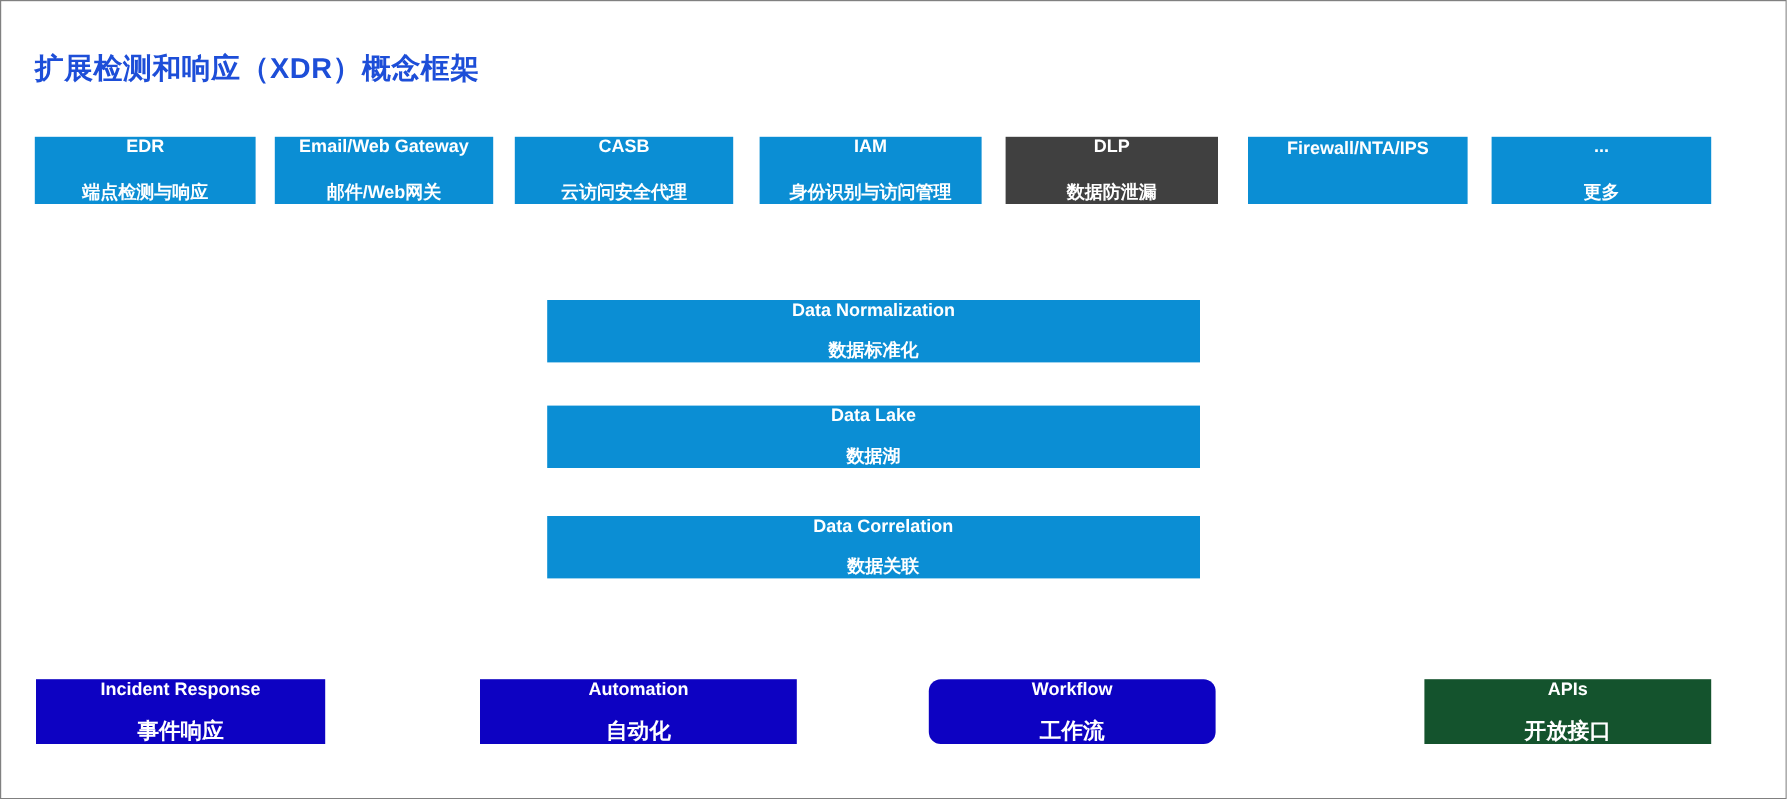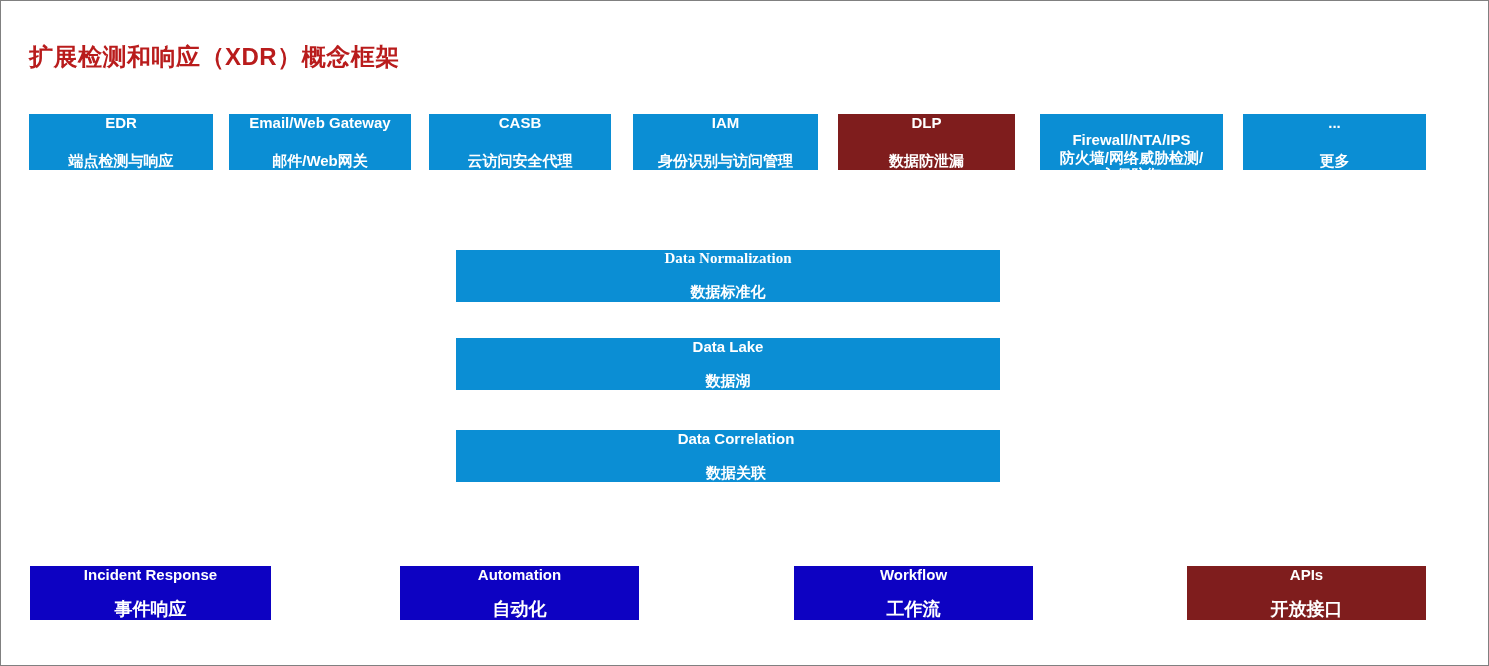--- a/index.html
+++ b/index.html
@@ -54,21 +54,21 @@
     top: 113px;
     height: 56px;
     background: #0b8ed4;
     font-size: 15px;
   }
   #top-row .box .zh { font-size: 15px; }
 
   
   #top-row .box.overflow {
     justify-content: flex-start;
-    padding-top: 17px;
+    padding-top: 1px;
   }
 
   
   .mid-box {
     left: 455px;
     width: 544px;
     height: 52px;
     background: #0b8ed4;
     font-size: 15px;
   }
@@ -84,21 +84,21 @@
     background: #0d02c2;
     font-size: 15px;
   }
   .bot-box .zh { font-size: 18px; }
 </style>
 </head>
 <body>
 
 <div id="page" style="border-color: rgb(128, 128, 128);">
 
-  <div id="title" style="color: #b91c1c;">扩展检测和响应（XDR）概念框架</div>
+  <div id="title" style="color: #1d4ed8;">扩展检测和响应（XDR）概念框架</div>
 
   <div id="top-row">
 
     <div class="box" style="left: 28px; width: 184px; background: rgb(11, 142, 212);">
       <span class="en">EDR</span>
       <span class="zh">端点检测与响应</span>
     </div>
 
     <div class="box" style="left: 228px; width: 182px; background: rgb(11, 142, 212);">
       <span class="en">Email/Web Gateway</span>
@@ -108,43 +108,39 @@
     <div class="box" style="left: 428px; width: 182px; background: rgb(11, 142, 212);">
       <span class="en">CASB</span>
       <span class="zh">云访问安全代理</span>
     </div>
 
     <div class="box" style="left: 632px; width: 185px; background: rgb(11, 142, 212);">
       <span class="en">IAM</span>
       <span class="zh">身份识别与访问管理</span>
     </div>
 
-    <div class="box" style="left: 837px; width: 177px; background: #7f1d1d;">
+    <div class="box" style="left: 837px; width: 177px; background: #404040;">
       <span class="en">DLP</span>
       <span class="zh">数据防泄漏</span>
     </div>
 
     <div class="box overflow" style="left: 1039px; width: 183px; background: rgb(11, 142, 212);">
       <span class="en">Firewall/NTA/IPS</span>
-      <span class="zh">
-          <span style="display: block; white-space: nowrap;">防火墙/网络威胁检测/</span>
-          <span style="display: block; white-space: nowrap;">入侵防御</span>
-        </span>
     </div>
 
     <div class="box" style="left: 1242px; width: 183px; background: rgb(11, 142, 212);">
       <span class="en">...</span>
       <span class="zh">更多</span>
     </div>
 
   </div>
 
   <div>
 
-    <div class="box mid-box" id="mid-1" style="background: rgb(11, 142, 212); font-family: Liberation Serif, serif;">
+    <div class="box mid-box" id="mid-1" style="background: rgb(11, 142, 212);">
       <span class="en">Data Normalization</span>
       <span class="zh">数据标准化</span>
     </div>
 
     <div class="box mid-box" id="mid-2" style="background: rgb(11, 142, 212);">
       <span class="en">Data Lake</span>
       <span class="zh">数据湖</span>
     </div>
 
     <div class="box mid-box" id="mid-3" style="background: rgb(11, 142, 212);">
@@ -154,30 +150,30 @@
 
   </div>
 
   <div id="bottom-row">
 
     <div class="box bot-box" style="left: 29px; width: 241px; background: rgb(13, 2, 194);">
       <span class="en">Incident Response</span>
       <span class="zh">事件响应</span>
     </div>
 
-    <div class="box bot-box" style="left: 399px; width: 239px; background: rgb(13, 2, 194);">
+    <div class="box bot-box" style="left: 399px; width: 264px; background: rgb(13, 2, 194);">
       <span class="en">Automation</span>
       <span class="zh">自动化</span>
     </div>
 
-    <div class="box bot-box" style="left: 793px; width: 239px; background: rgb(13, 2, 194);">
+    <div class="box bot-box" style="left: 773px; width: 239px; background: rgb(13, 2, 194); border-radius: 10px;">
       <span class="en">Workflow</span>
       <span class="zh">工作流</span>
     </div>
 
-    <div class="box bot-box" style="left: 1186px; width: 239px; background: #7f1d1d;">
+    <div class="box bot-box" style="left: 1186px; width: 239px; background: #14532d;">
       <span class="en">APIs</span>
       <span class="zh">开放接口</span>
     </div>
 
   </div>
 
 </div>
 
 </body></html>

